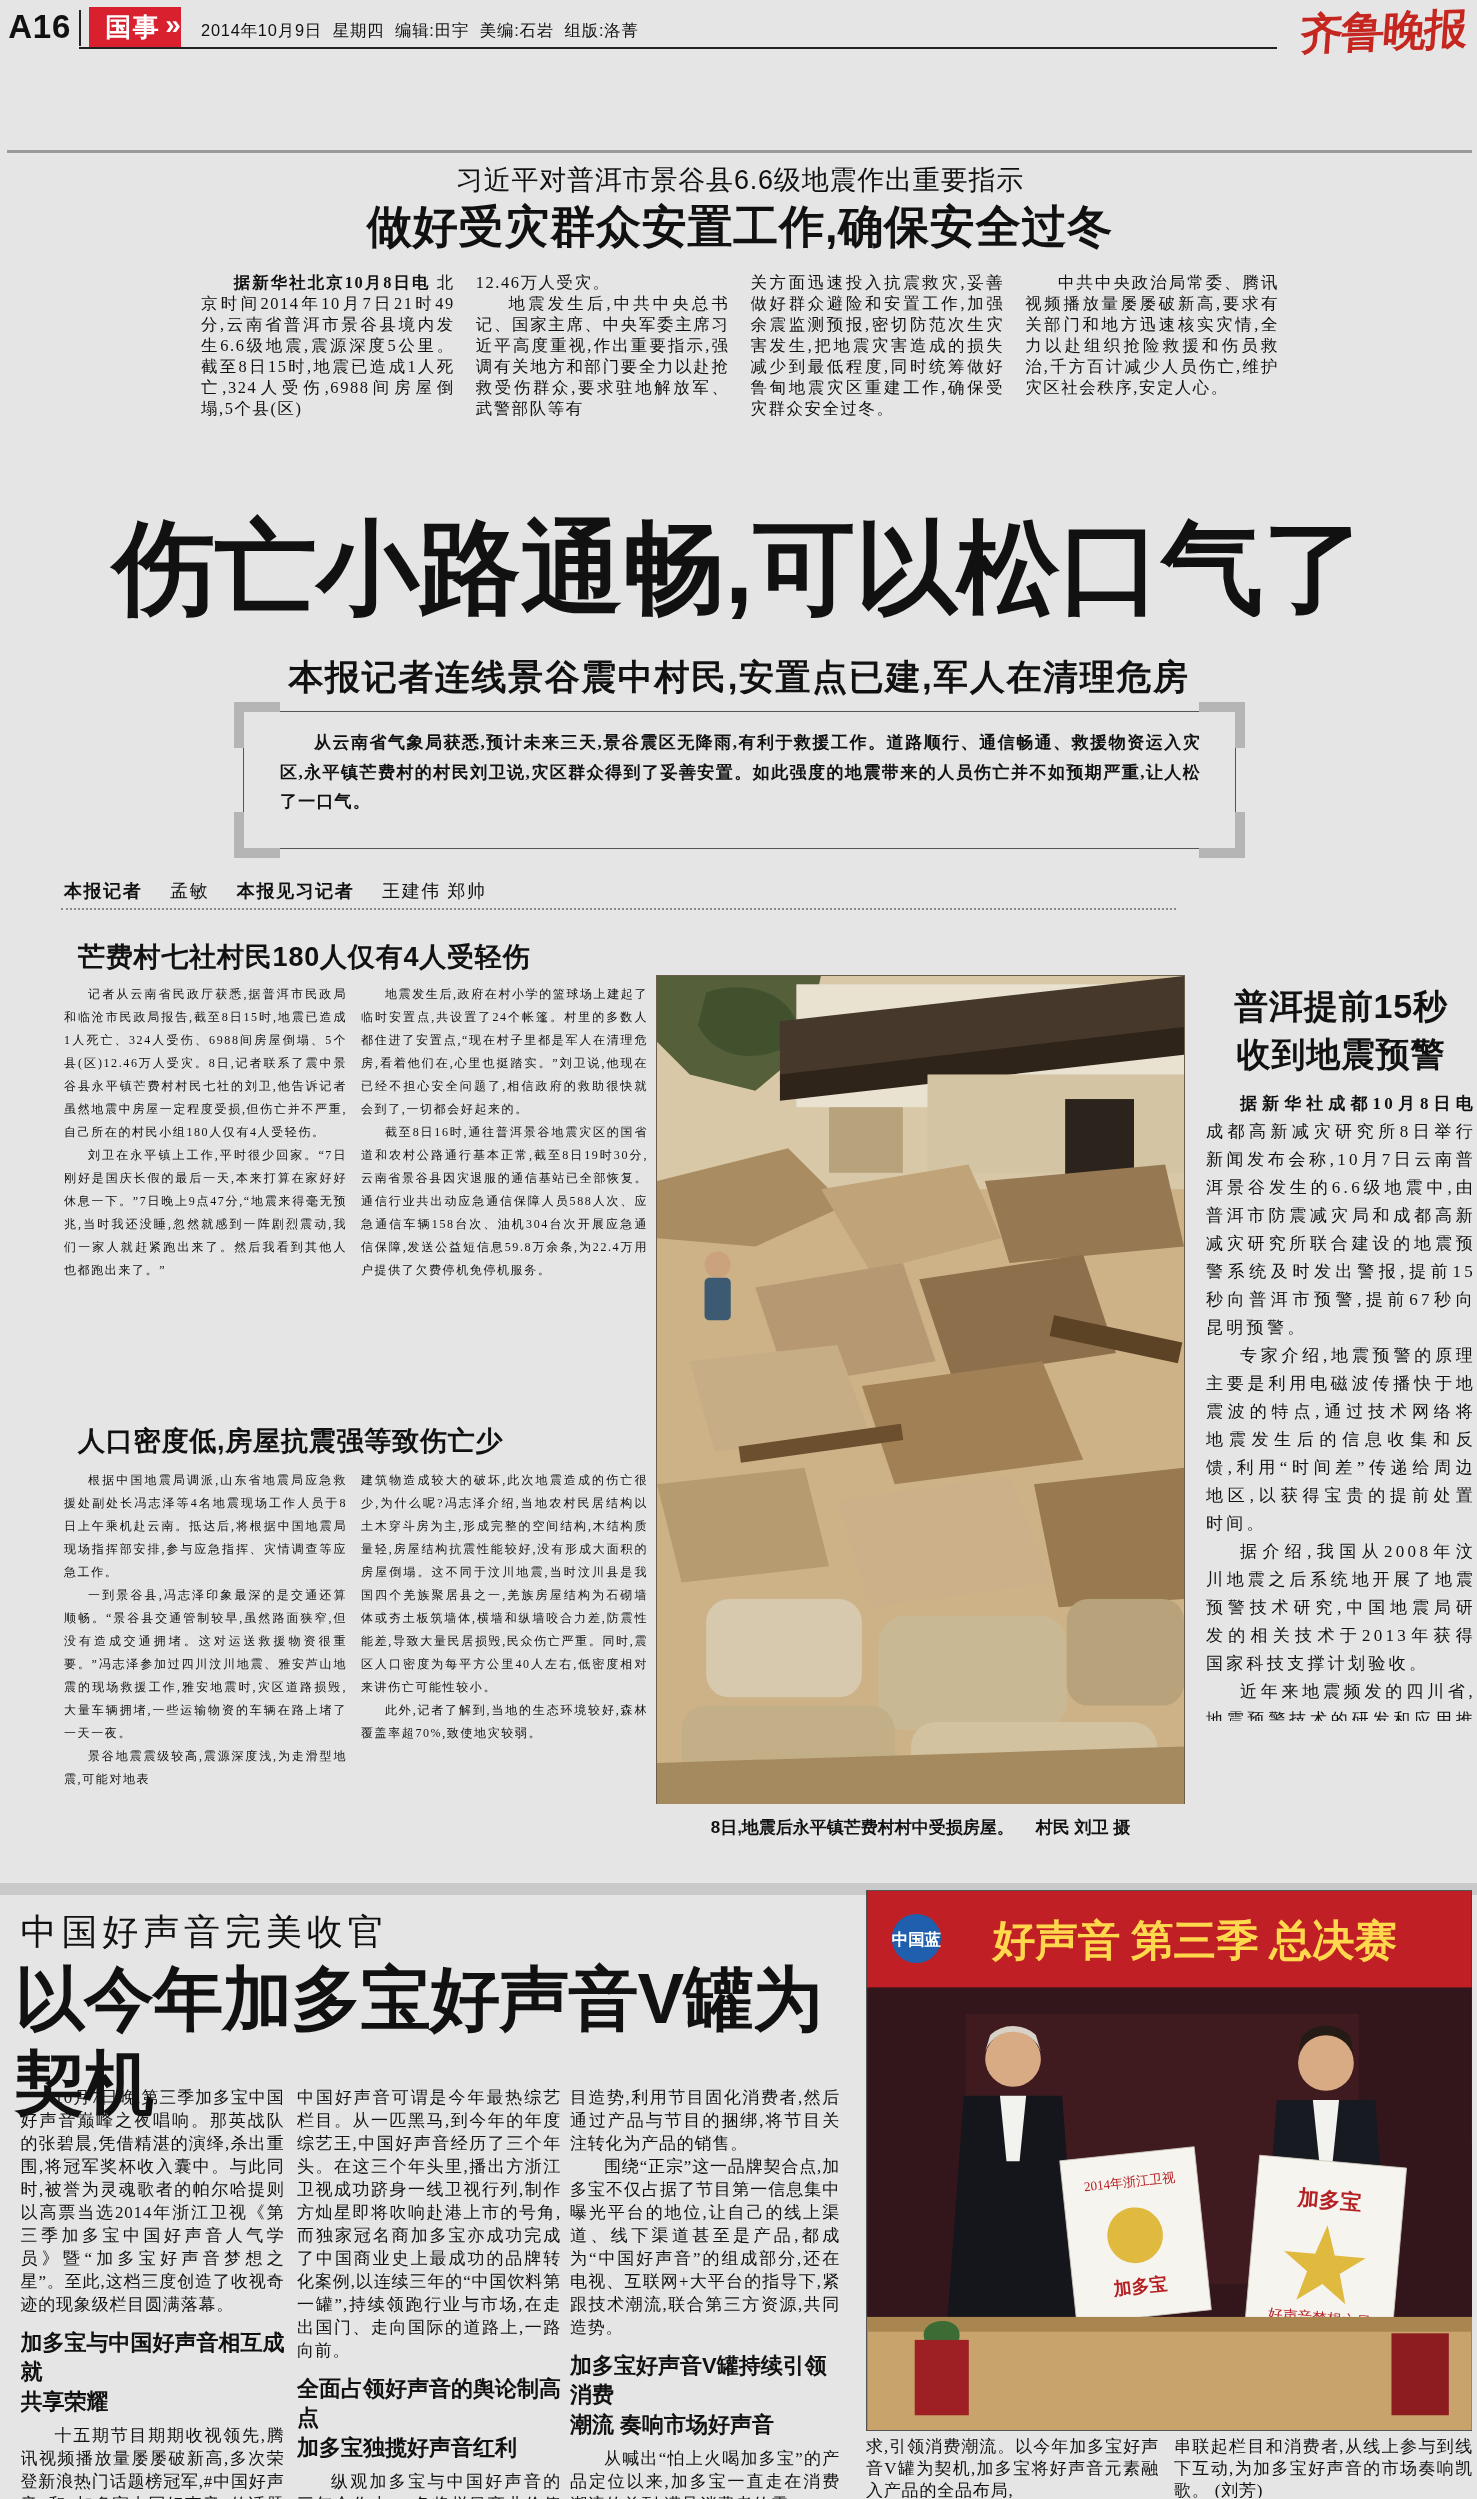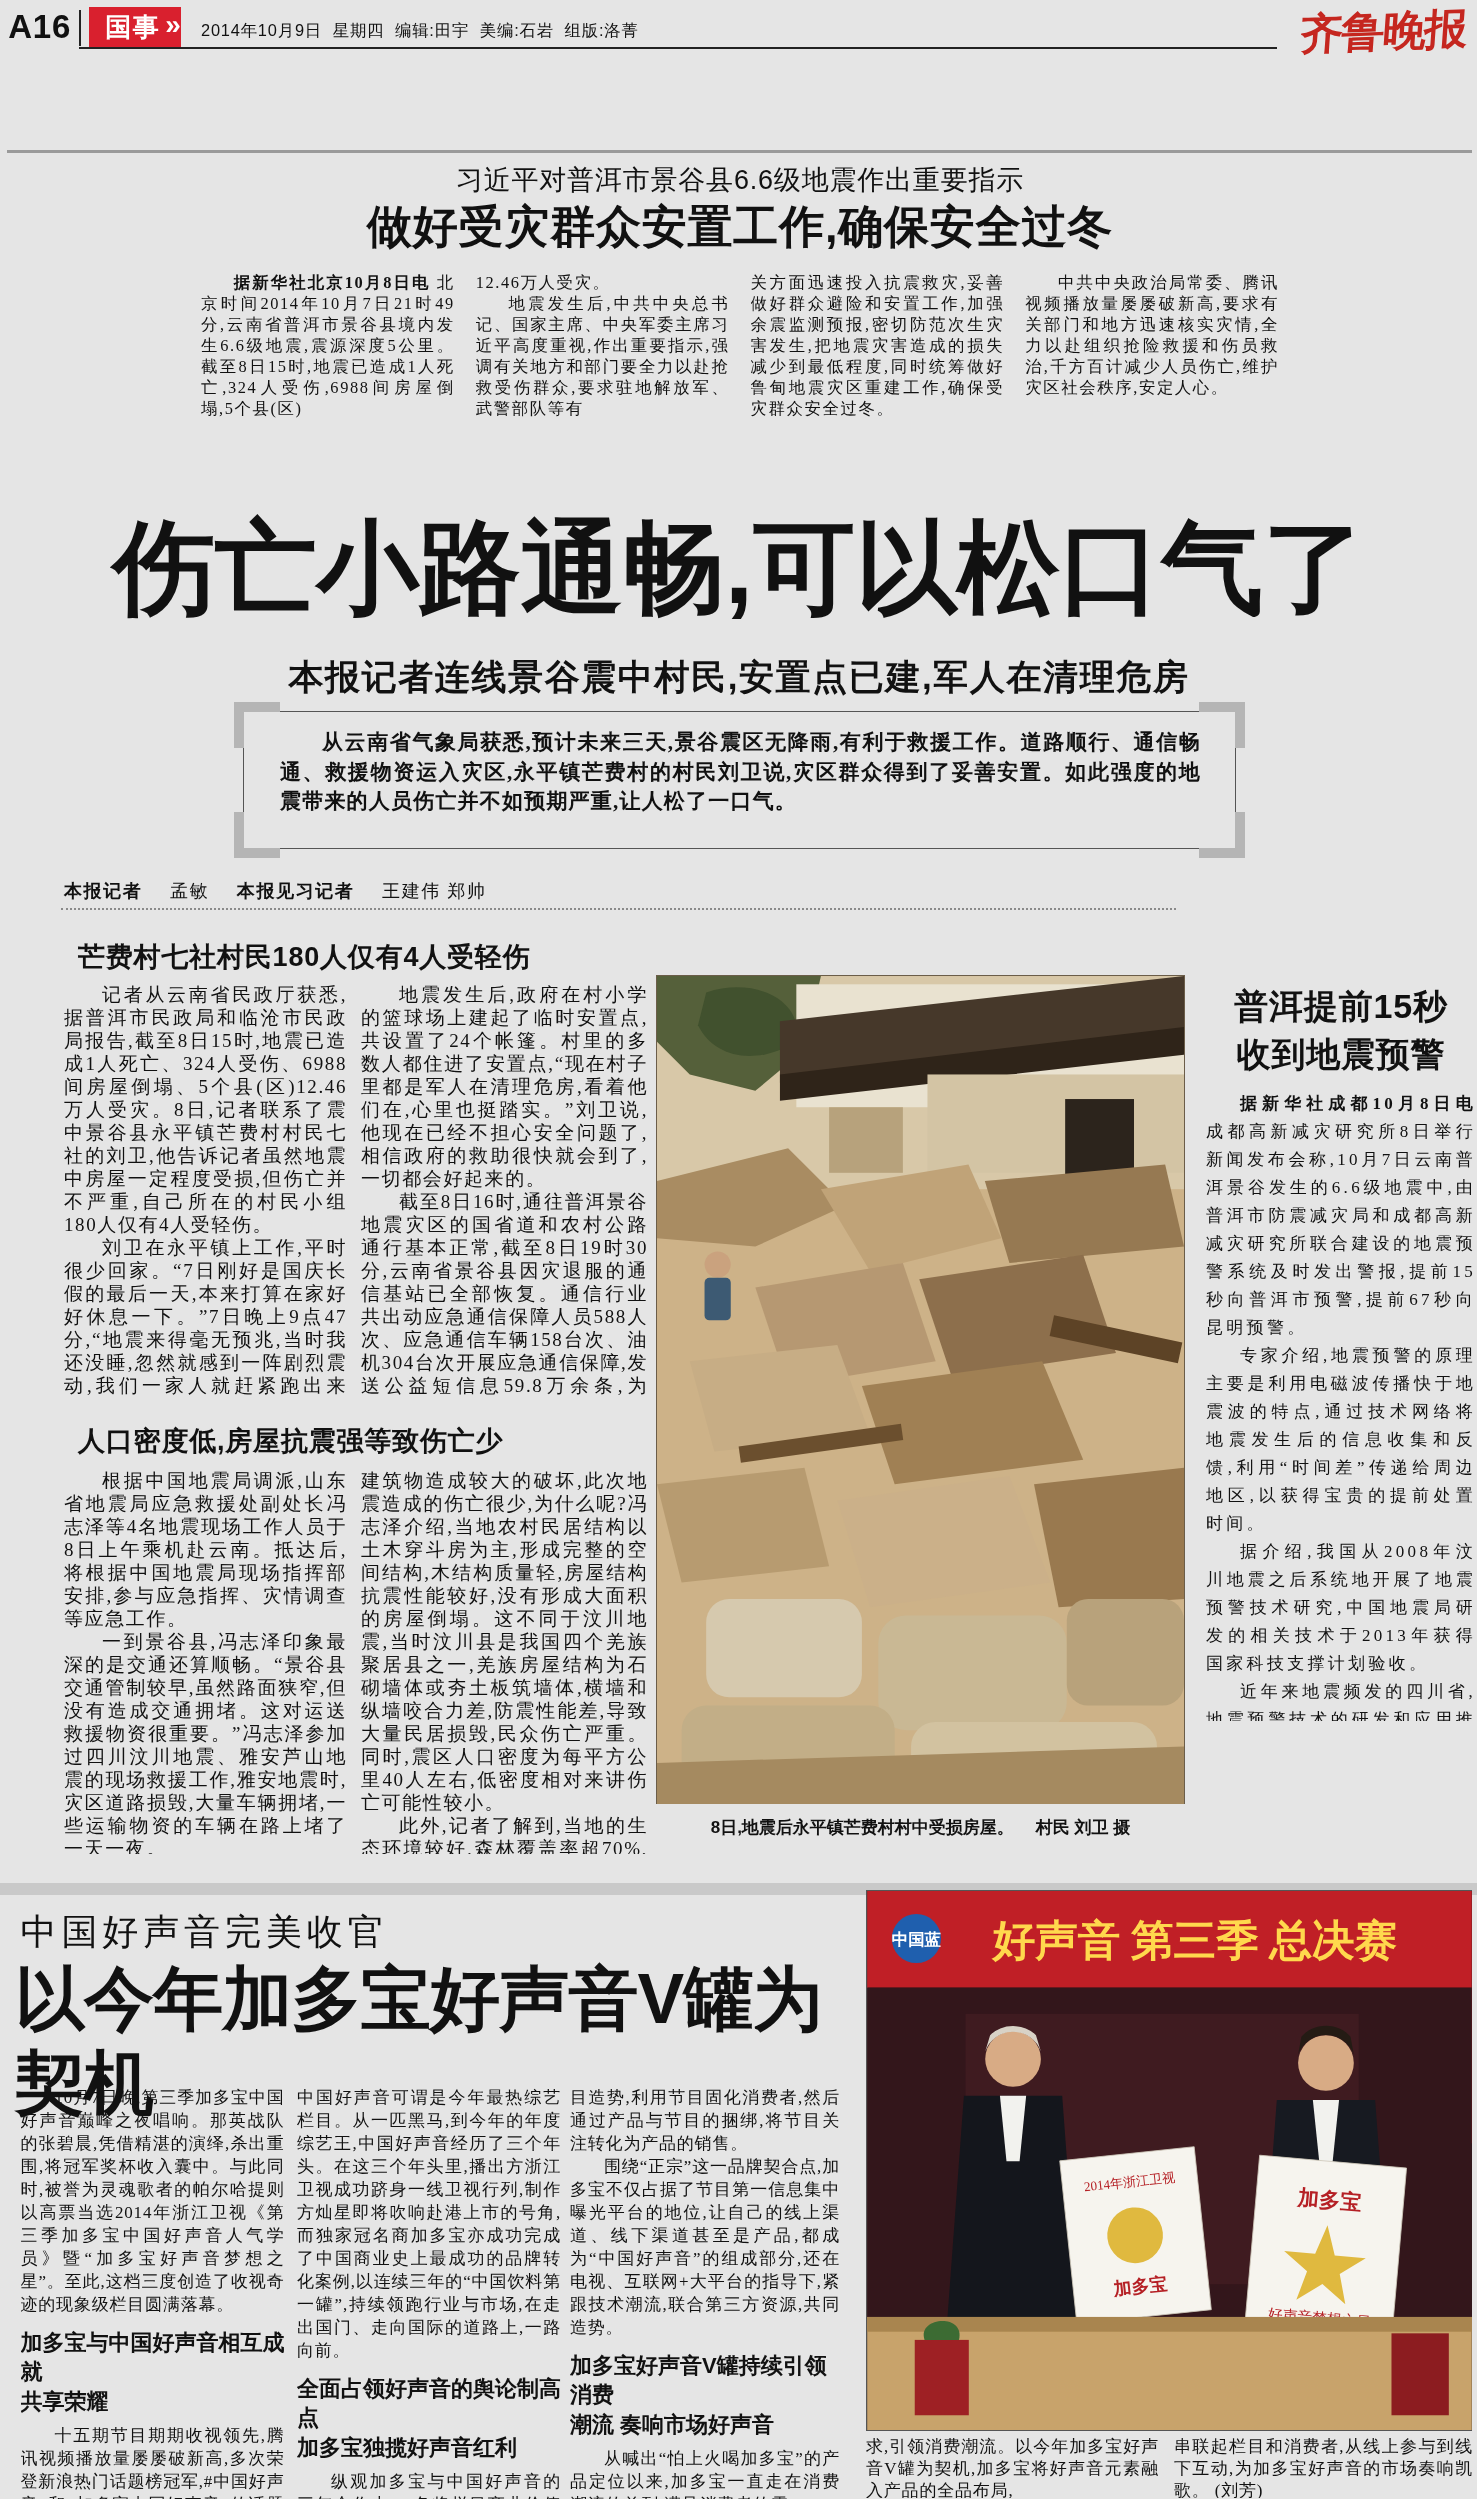--- a/index.html
+++ b/index.html
@@ -31,40 +31,40 @@
   .indent{text-indent:2em;}
   .lead-in{font-weight:bold;}
 
   
   .banner-head{left:0;top:502px;width:1478px;text-align:center;font-size:102px;font-weight:900;
                letter-spacing:0px;line-height:1.3;}
   .deck{left:0;top:654px;width:1478px;text-align:center;font-size:35px;font-weight:bold;letter-spacing:1.6px;}
 
   
   .lead-box{left:243px;top:711px;width:993px;height:138px;border:0.8px solid #555;box-sizing:border-box;}
-  .lead-box .lead-text{position:absolute;left:36px;top:16.4px;width:921px;font-size:21px;line-height:29.5px;
+  .lead-box .lead-text{position:absolute;left:36px;top:16.4px;width:921px;font-size:17px;line-height:29.5px;
                letter-spacing:1.2px;font-weight:600;text-align:justify;text-indent:2em;margin:0;}
   .corner{position:absolute;width:36px;height:36px;}
   .corner.tl{left:-9.8px;top:-9.8px;border-left:10.7px solid #b5b5b5;border-top:10.7px solid #b5b5b5;}
   .corner.tr{right:-9.8px;top:-9.8px;border-right:10.7px solid #b5b5b5;border-top:10.7px solid #b5b5b5;}
   .corner.bl{left:-9.8px;bottom:-9.8px;border-left:10.7px solid #b5b5b5;border-bottom:10.7px solid #b5b5b5;}
   .corner.br{right:-9.8px;bottom:-9.8px;border-right:10.7px solid #b5b5b5;border-bottom:10.7px solid #b5b5b5;}
 
   
   .byline{left:64px;top:879px;font-size:18px;letter-spacing:1.6px;}
   .byline .lbl{font-weight:bold;}
   .byline span{margin-right:21px;}
   .dotted-rule{left:61px;top:908px;width:1115px;border-top:2.5px dotted #8a8a8a;}
 
   
   .s-head{font-size:27px;font-weight:900;letter-spacing:0.8px;margin-left:14px;}
   .s1-head{left:64px;top:939px;width:590px;}
   .s2-head{left:64px;top:1423px;width:590px;}
   .mcol{width:283px;overflow:hidden;}
-  .mcol p{margin:0;font-size:19px;line-height:23px;letter-spacing:1.6px;text-align:justify;}
+  .mcol p{margin:0;font-size:12px;line-height:23px;letter-spacing:1.6px;text-align:justify;}
   .s1c1{left:64px;top:983px;height:414px;}
   .s1c2{left:361px;top:983px;height:414px;width:287px;}
   .s2c1{left:64px;top:1469px;height:385px;}
   .s2c2{left:361px;top:1469px;height:385px;width:287px;}
 
   
   .photo1{left:656px;top:975px;width:529px;height:829px;border:0.8px solid #6b5d49;box-sizing:border-box;}
   .photo1 svg{display:block;}
   .caption{left:656px;top:1816px;width:529px;text-align:center;font-size:17px;font-weight:600;}
   .caption .credit{margin-left:22px;}

